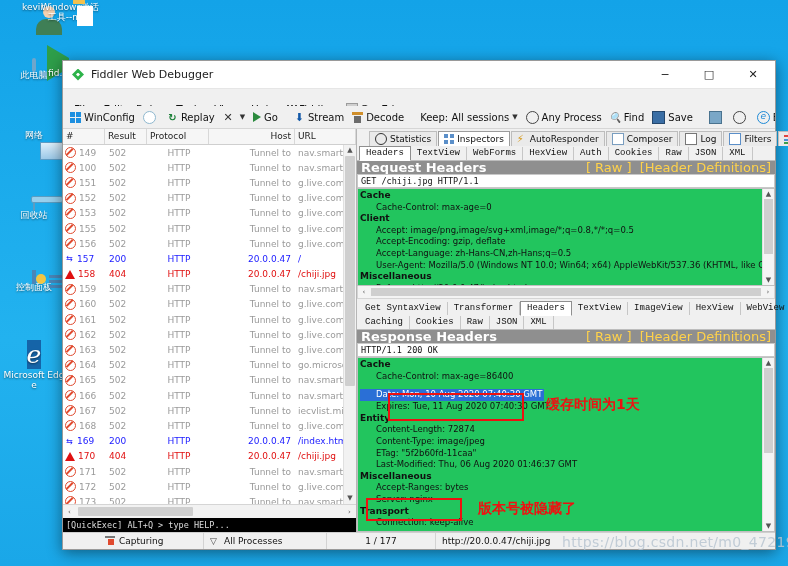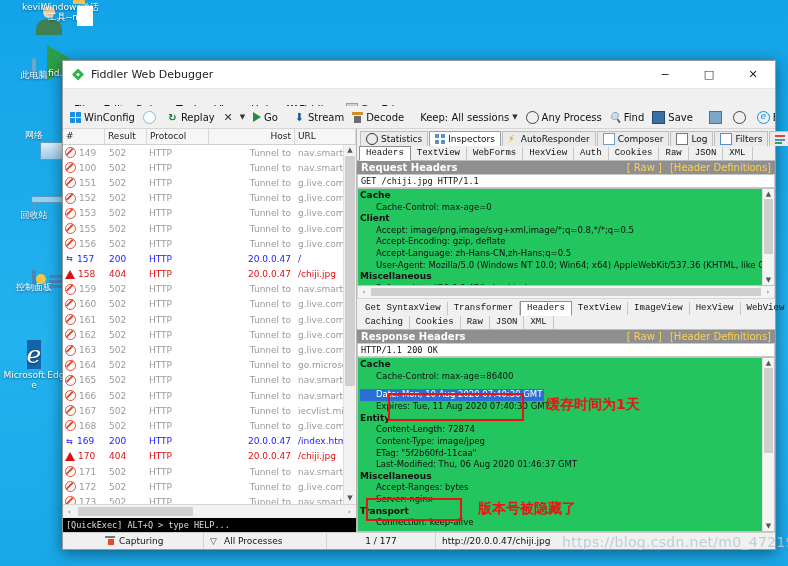--- a/index.html
+++ b/index.html
@@ -92,21 +92,21 @@
   .c-num{width:42px;}
   .c-res{width:42px;}
   .c-pro{width:62px;}
   .c-host{width:86px;text-align:right;}
   .c-url{flex:1;}
   #gridwrap{flex:1;position:relative;background:#fff;overflow:hidden;padding-left:43px;}
   #grid{position:absolute;inset:0 12px 0 0;overflow:hidden;}
   .row{height:15.2px;display:flex;align-items:center;font-size:9px;color:#9a9a9a;white-space:nowrap;}
   .row .n{width:42px;display:flex;align-items:center;gap:3px;padding-left:2px;box-sizing:border-box;}
   .row .r{width:42px;padding-left:4px;box-sizing:border-box;}
-  .row .p{width:62px;padding-left:2px;box-sizing:border-box;}
+  .row .p{width:62px;padding-left:2px;box-sizing:border-box;text-align:center;}
   .row .h{width:86px;text-align:right;padding-right:4px;box-sizing:border-box;}
   .row .u{flex:1;overflow:hidden;padding-left:3px;box-sizing:border-box;}
   .row.ok{color:#1a1aff;}
   .row.err{color:#e01010;}
   .ri{width:9px;height:9px;flex:none;}
   .ri-block{border:1.6px solid #e04a2f;border-radius:50%;position:relative;}
   .ri-block:after{content:"";position:absolute;left:-1px;top:2.5px;width:9px;height:1.6px;background:#e04a2f;transform:rotate(-45deg);}
   .ri-arrows{color:#1a1aff;font-size:8px;line-height:9px;text-align:center;}
   .ri-warn{width:0;height:0;border-left:5px solid transparent;border-right:5px solid transparent;border-bottom:9px solid #e01010;}
   #vscroll{position:absolute;right:0;top:0;bottom:0;width:12px;background:#f2f2f2;border-left:1px solid #e0e0e0;}
@@ -114,21 +114,21 @@
   #vscroll .br{position:absolute;bottom:0;width:12px;height:11px;text-align:center;font-size:7px;color:#555;line-height:11px;}
   #vscroll .th{position:absolute;left:1px;right:1px;top:11px;height:230px;background:#cfcfcf;border-radius:1px;}
   #hscroll{height:13px;background:#f2f2f2;border-top:1px solid #d5d5d5;display:flex;align-items:center;}
   #hscroll .ar{width:13px;text-align:center;font-size:7px;color:#555;}
   #hscroll .tr2{height:9px;width:115px;background:#cfcfcf;margin-left:2px;border-radius:1px;}
   #hscroll .sp{flex:1;}
   #quickexec{height:14px;background:#000;color:#ddd;font-size:8.5px;font-family:"DejaVu Sans Mono","Liberation Mono",monospace;
              display:flex;align-items:center;padding-left:3px;}
 
   
-  .tabrow{display:flex;align-items:flex-end;height:15px;background:#f0f0f0;padding-left:3px;font-size:9px;color:#111;}
+  .tabrow{display:flex;align-items:flex-end;height:15px;background:#f0f0f0;padding-left:12px;font-size:9px;color:#111;}
   .tabrow .tab{padding:0 5px;height:14px;line-height:14px;border:1px solid #bdbdbd;border-bottom:none;background:#eaeaea;
                margin-right:1px;display:flex;align-items:center;gap:3px;white-space:nowrap;}
   .tabrow .tab.on{background:#fff;border-color:#9c9c9c;}
   .tabrow2{display:flex;align-items:flex-end;height:14px;background:#f0f0f0;padding-left:2px;font-size:9px;color:#111;border-bottom:1px solid #bdbdbd;}
   .tabrow2 .tab{padding:0 6px;height:13px;line-height:13px;border-right:1px solid #c6c6c6;white-space:nowrap;font-family:Liberation Mono, monospace;}
   .tabrow2 .tab.on{background:#fff;border:1px solid #8f8f8f;border-bottom:1px solid #fff;position:relative;top:1px;}
   .ti{width:10px;height:10px;display:inline-block;flex:none;}
   .ti-stat{border:1.2px solid #333;border-radius:50%;}
   .ti-insp{background:
      linear-gradient(#5b8fc9,#5b8fc9) 0 0/4px 4px no-repeat,
@@ -137,21 +137,21 @@
      linear-gradient(#5b8fc9,#5b8fc9) 6px 6px/4px 4px no-repeat;}
   .ti-bolt{color:#d79b1e;font-size:10px;line-height:10px;}
   .ti-comp{background:#fff;border:1px solid #7a9ec0;}
   .ti-log{background:#fff;border:1px solid #777;}
   .ti-filt{background:#fff;border:1px solid #5b8fc9;}
   .ti-time{background:
      linear-gradient(#e0443e,#e0443e) 0 1px/10px 2px no-repeat,
      linear-gradient(#4a90d9,#4a90d9) 0 5px/10px 2px no-repeat,
      linear-gradient(#3c9e4c,#3c9e4c) 0 8px/7px 2px no-repeat;}
 
-  .secbar{height:13px;background:#8f8f8f;color:#fff;font-size:10px;font-weight:bold;display:flex;align-items:center;
+  .secbar{height:13px;background:#8f8f8f;color:#fff;font-size:13px;font-weight:bold;display:flex;align-items:center;
           padding:0 4px;}
   .secbar .sp{flex:1;}
   .secbar .lnk{color:#ffd24a;font-weight:normal;margin-left:8px;}
   .reqline{background:#fff;border:1px solid #c8c8c8;font-size:8.5px;color:#111;padding:1px 3px;
            font-family:"DejaVu Sans Mono","Liberation Mono",monospace;}
   .hdrbox{background:#22c55e;border:1px solid #c0c0c0;position:relative;overflow:hidden;}
   .hdrbox .inner{position:absolute;inset:0 11px 0 0;overflow:hidden;padding:1px 0 0 2px;}
   .hgrp{font-size:9px;font-weight:bold;color:#111;line-height:11.6px;}
   .hval{font-size:8.5px;color:#111;line-height:11.6px;padding-left:16px;white-space:nowrap;}
   .hval.hl{background:#2a6fd6;color:#fff;display:inline-block;padding-right:2px;}

